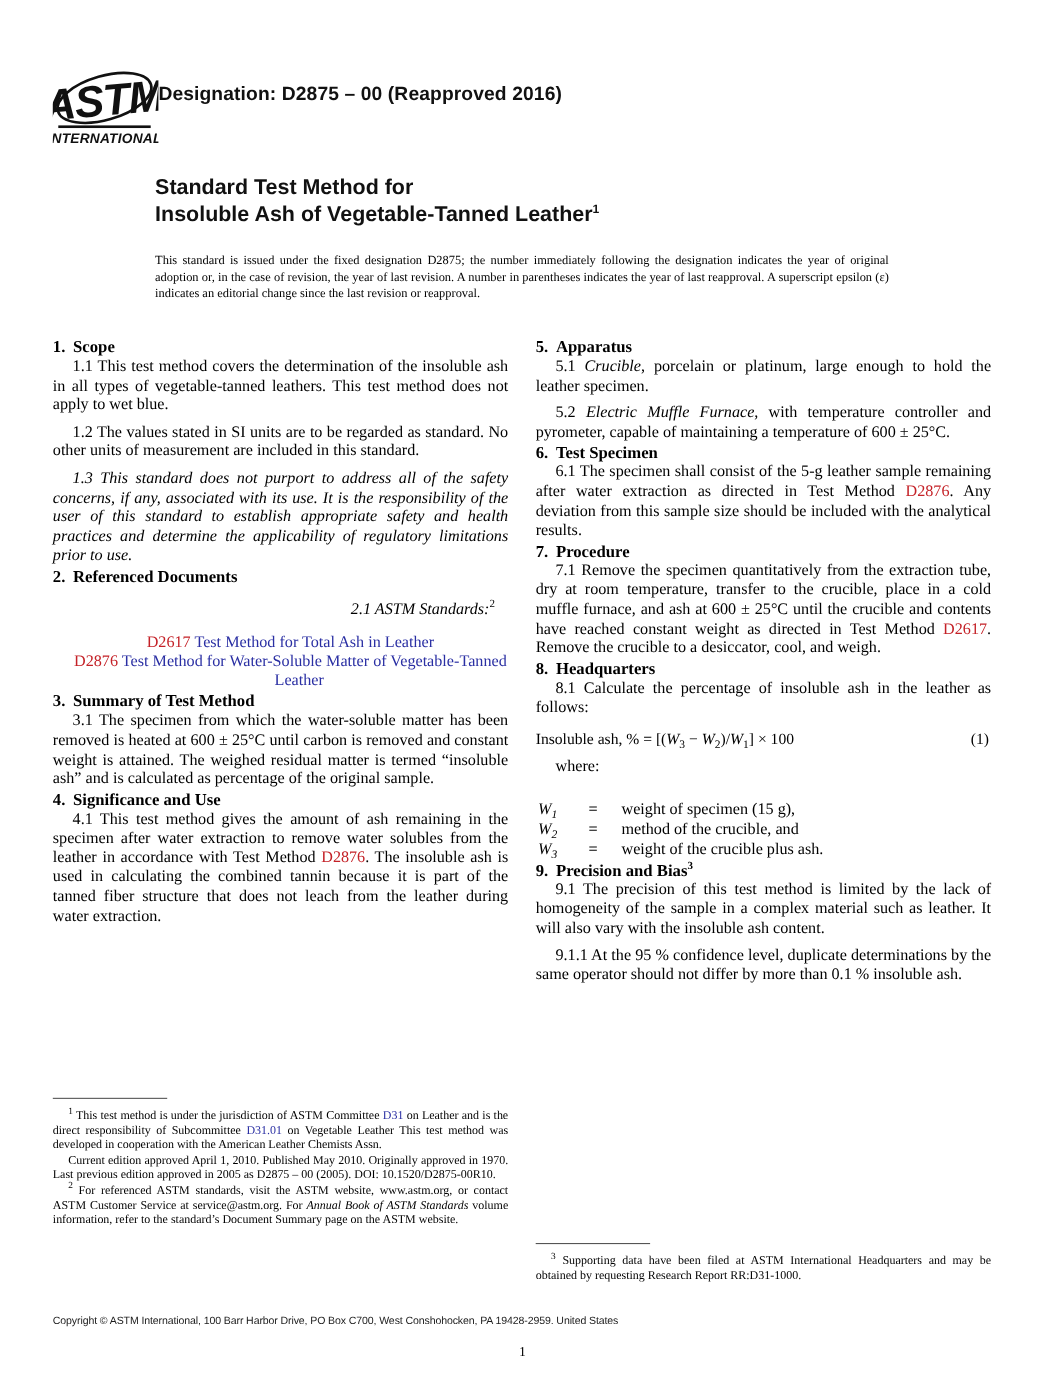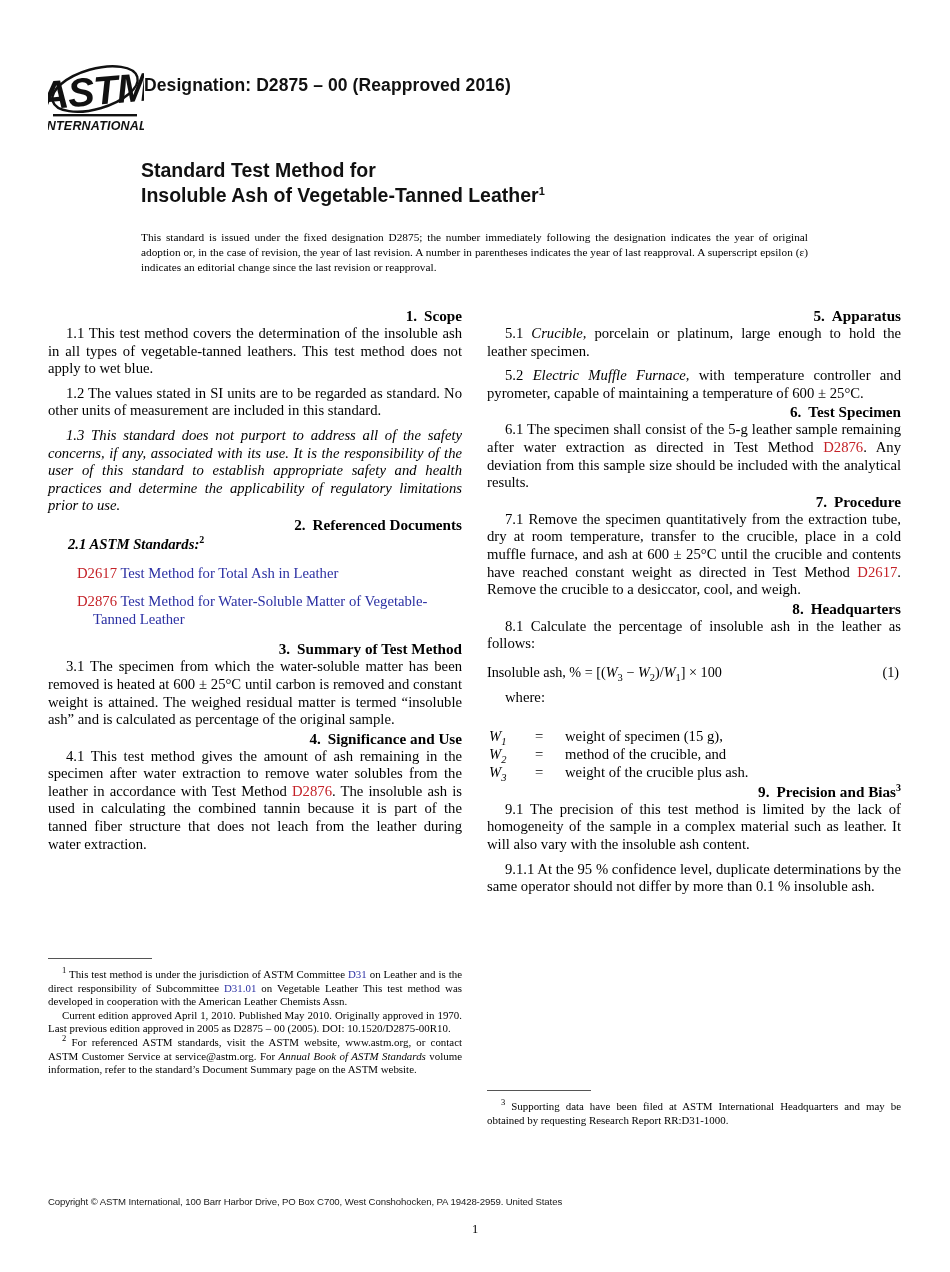--- a/index.html
+++ b/index.html
@@ -92,21 +92,21 @@
   .col-left  { left: 48px; }
   .col-right { left: 487px; }
 
   h2.section {
     font-family: "Liberation Serif", serif;
     font-weight: bold;
     font-size: 15.2px;
     line-height: 19px;
     margin: 0;
     padding: 0;
-    text-align: right;
+    text-align: left;
   }
   h2.section .num { margin-right: 7px; }
   h2.section sup { font-size: 10px; vertical-align: super; line-height: 0; }
 
   .sp-before { margin-top: 11px; }
   .sp-before-sm { margin-top: 8px; }
 
   p.para {
     margin: 0;
     padding: 0;
@@ -122,30 +122,29 @@
   .red { color: #c42127; }
   .bluelink { color: #2a2fa3; }
 
   .ref-list {
     margin: 2px 0 0 0;
     padding: 0;
   }
   .ref-item {
     text-indent: -16px;
     padding-left: 34px;
-    margin: 11px;
+    margin: 0;
     line-height: 17.6px;
-    text-align: left;
+    text-align: center;
   }
   .ref-head {
     text-indent: 18px;
-    margin: 2px;
+    margin: 12px;
     line-height: 17.6px;
-    text-align: left;
-    font-weight: bold;
+    text-align: right;
   }
   .ref-head sup { font-size: 10px; vertical-align: super; line-height: 0; }
 
   
   .equation {
     position: relative;
     margin-top: 9px;
     margin-bottom: 7px;
     text-align: left;
     font-size: 14.2px;
@@ -172,20 +171,21 @@
   table.where td.eq  { width: 30px; text-align: left; }
 
   
   .footnotes {
     position: absolute;
     width: 414px;
     font-size: 10.9px;
     line-height: 13.6px;
     text-align: justify;
     color: #000;
+    margin-top: 40px;
   }
   .fn-left  { left: 48px; top: 958px; }
   .fn-right { left: 487px; top: 1090px; }
   .fn-rule {
     width: 104px;
     height: 0;
     border-top: 1.3px solid #555;
     margin-bottom: 9px;
   }
   .fn-p {

